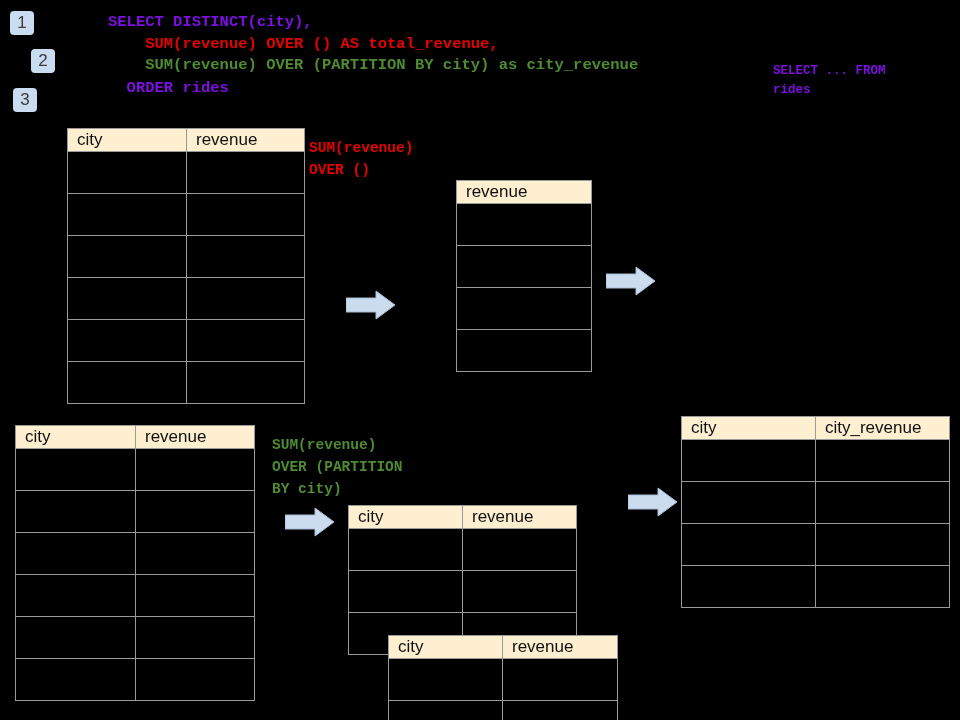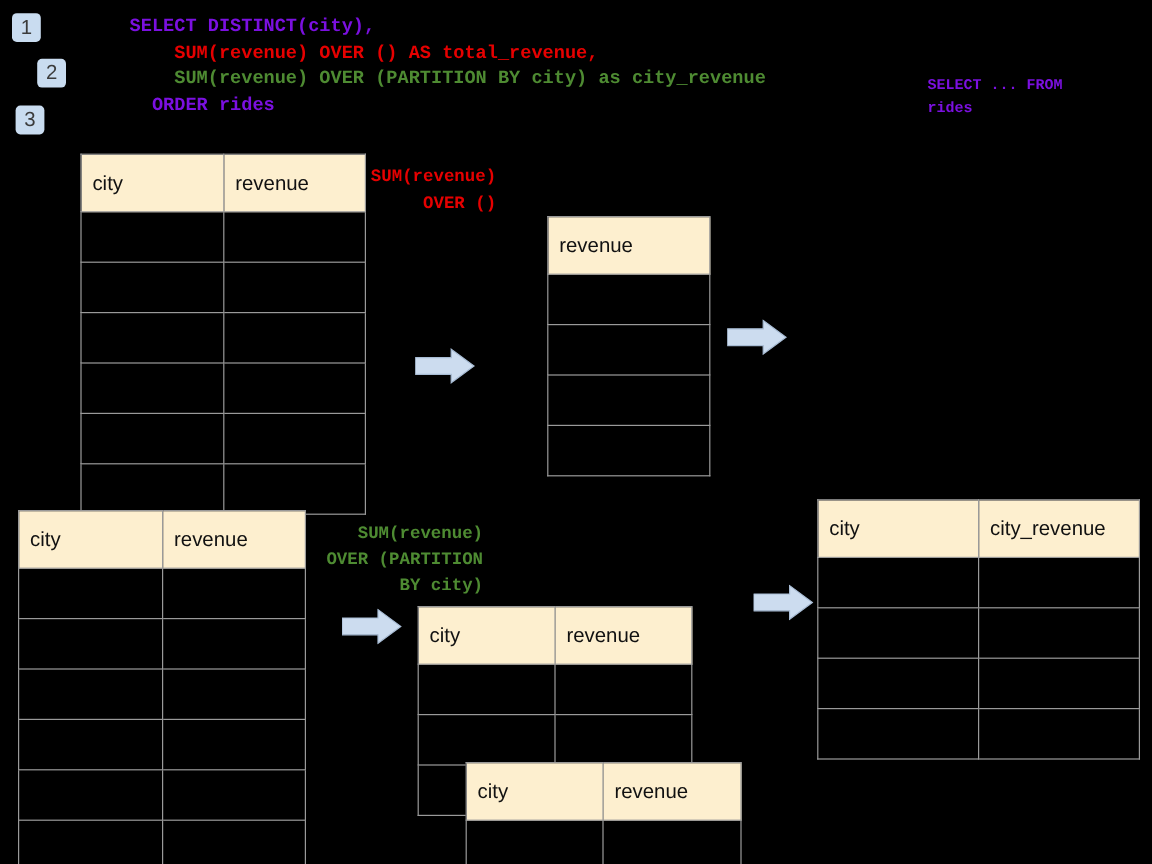--- a/index.html
+++ b/index.html
@@ -60,21 +60,20 @@
     color: #7b10e0;
   }
 
   .annot {
     position: absolute;
     font-family: "Liberation Mono", monospace;
     font-size: 14.5px;
     line-height: 22px;
     font-weight: bold;
     white-space: pre;
-    text-align: right;
   }
   .annot.red   { color: #e60000; }
   .annot.green { color: #4e8b32; }
 
   
   .tbl {
     position: absolute;
     border-collapse: collapse;
     background: #000000;
     table-layout: fixed;
@@ -85,21 +84,21 @@
     margin: 0;
   }
   .tbl th {
     background: #fdefcf;
     color: #111111;
     font-family: "Liberation Sans", sans-serif;
     font-size: 17px;
     font-weight: normal;
     text-align: left;
     padding-left: 9px;
-    height: 48px;
+    height: 23px;
     box-sizing: border-box;
   }
   .tbl td {
     background: #000000;
     height: 42px;
     box-sizing: border-box;
   }
 
   
   .arrow {

